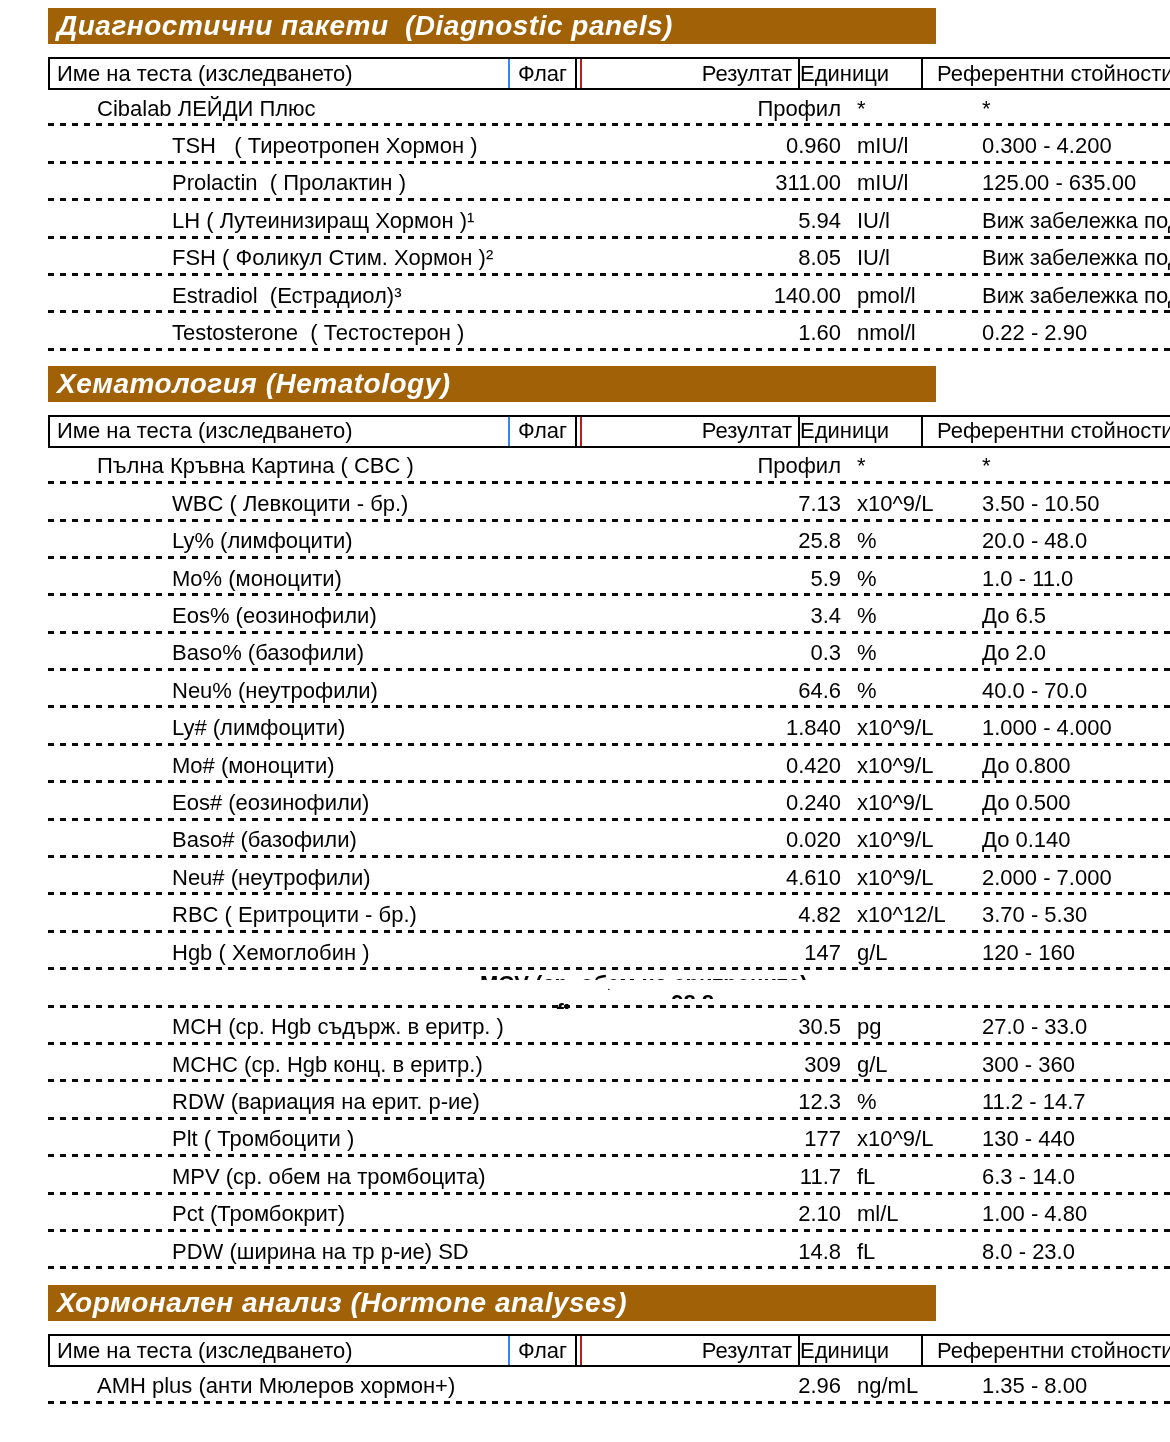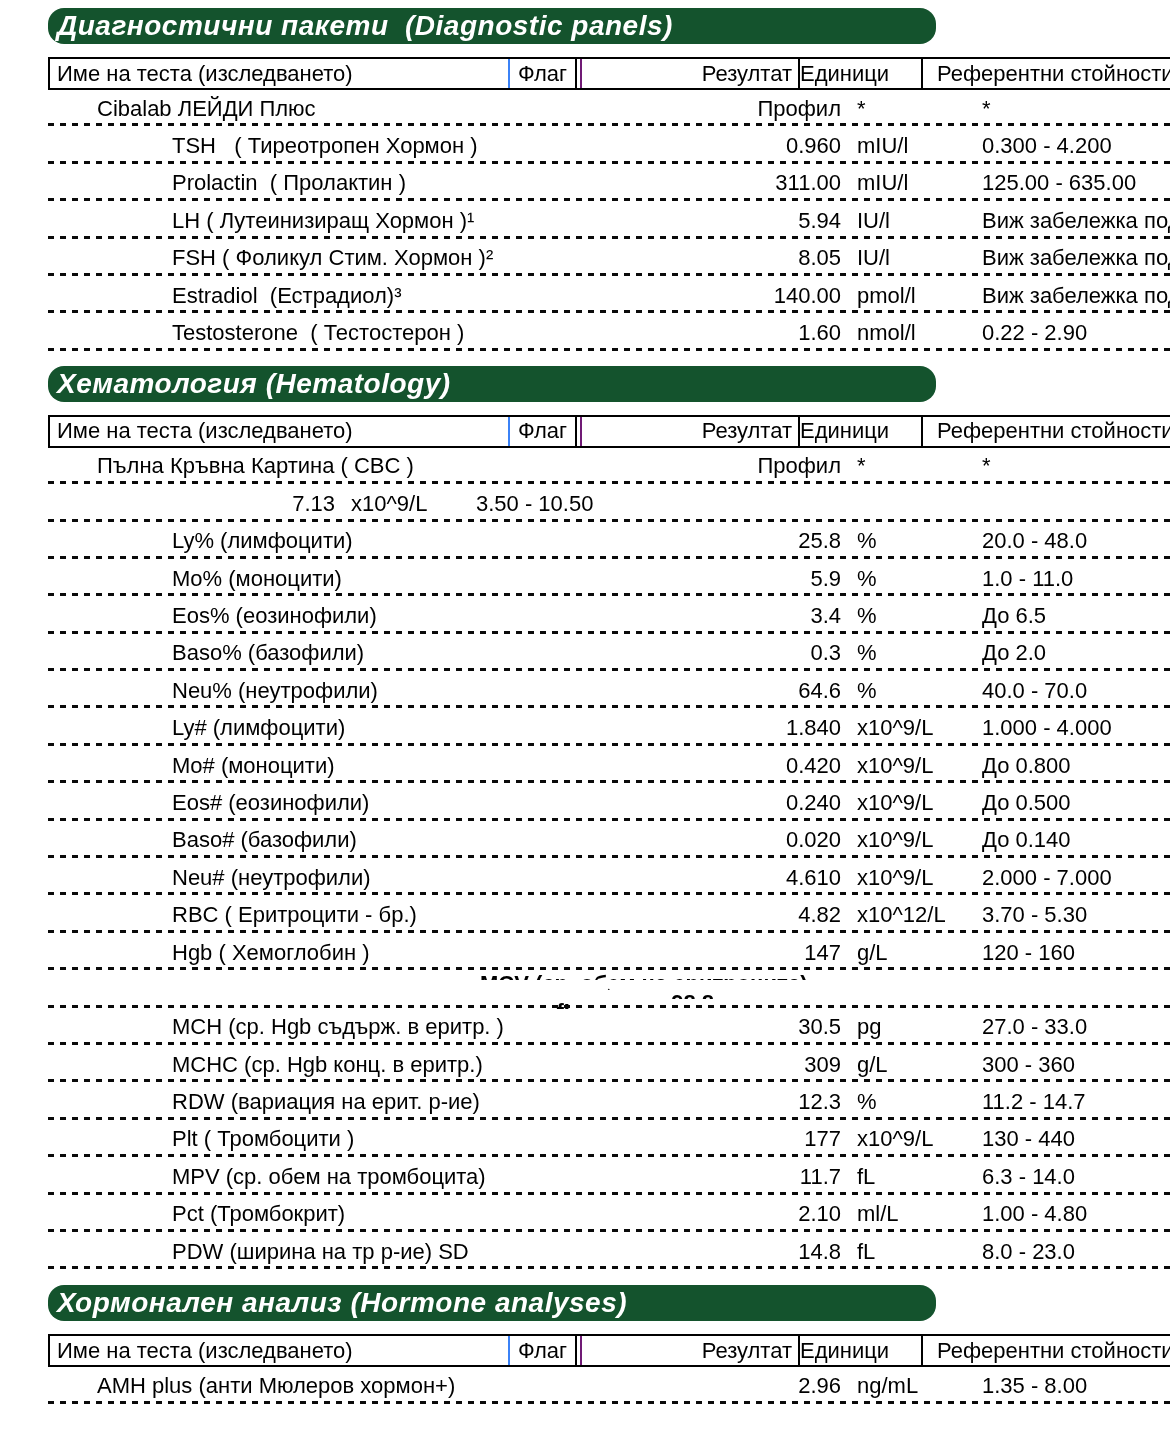--- a/index.html
+++ b/index.html
@@ -9,39 +9,39 @@
     font-family:"Liberation Sans", sans-serif;
   }
   #page { position:relative; width:1170px; height:1442px; }
 
   section.panel { margin-left:48px; }
   section.panel:nth-of-type(1) { padding-top:8px; }
   section.panel:nth-of-type(2) { margin-top:14px; }
   section.panel:nth-of-type(3) { margin-top:15px; }
 
   .bar {
-    width:888px; height:36px; background:#14532d;
-    display:flex; align-items:center; margin-bottom:13px;border-radius:16px;
+    width:888px; height:36px; background:#a16207;
+    display:flex; align-items:center; margin-bottom:13px;
   }
   .bar-text {
     color:#ffffff; font-weight:bold; font-style:italic;
     font-size:28px; padding-left:9px; letter-spacing:0.5px;
     white-space:pre;
   }
 
   .thead {
     display:flex; width:1122px; height:33px;
     border:2px solid #000; border-right:none;
     box-sizing:border-box; font-size:22px;
   }
   .th { display:flex; align-items:center; box-sizing:border-box; white-space:pre; overflow:hidden; }
   .th-name   { width:460px; padding-left:7px; border-right:2px solid #3b82f6; }
   .th-flag   { width:67px; justify-content:center; border-right:2px solid #000; }
   .th-result { width:220px; justify-content:flex-end; padding-right:6px;
-               border-left:2px solid #701a75; margin-left:3px; border-right:2px solid #000; }
+               border-left:2px solid #b91c1c; margin-left:3px; border-right:2px solid #000; }
   .th-unit   { width:123px; border-right:2px solid #000; }
   .th-ref    { flex:1; padding-left:14px; }
 
   .rows { width:1122px; }
   .row {
     position:relative; display:flex; align-items:center;
     height:37.4px; font-size:22px;
   }
   .row::after {
     content:""; position:absolute; left:0; right:0; bottom:1px; height:3px;
@@ -144,20 +144,21 @@
     <div class="rows">
   <div class="row">
     <div class="cell c-name">Пълна Кръвна Картина ( CBC )</div>
     <div class="cell c-flag"></div>
     <div class="cell c-result">Профил</div>
     <div class="cell c-unit">*</div>
     <div class="cell c-ref">*</div>
   </div>
 
   <div class="row">
+    <div class="cell c-name indent">WBC ( Левкоцити - бр.)</div>
     <div class="cell c-flag"></div>
     <div class="cell c-result">7.13</div>
     <div class="cell c-unit">x10^9/L</div>
     <div class="cell c-ref">3.50 - 10.50</div>
   </div>
 
   <div class="row">
     <div class="cell c-name indent">Ly% (лимфоцити)</div>
     <div class="cell c-flag"></div>
     <div class="cell c-result">25.8</div>

